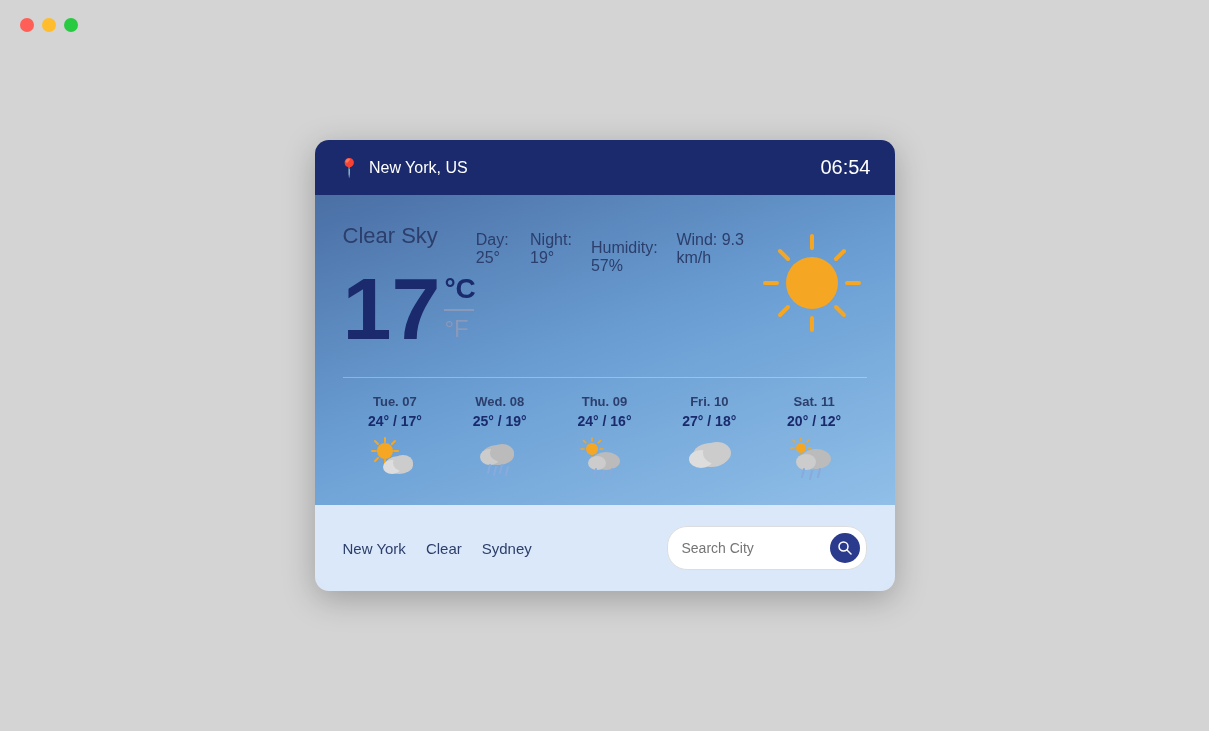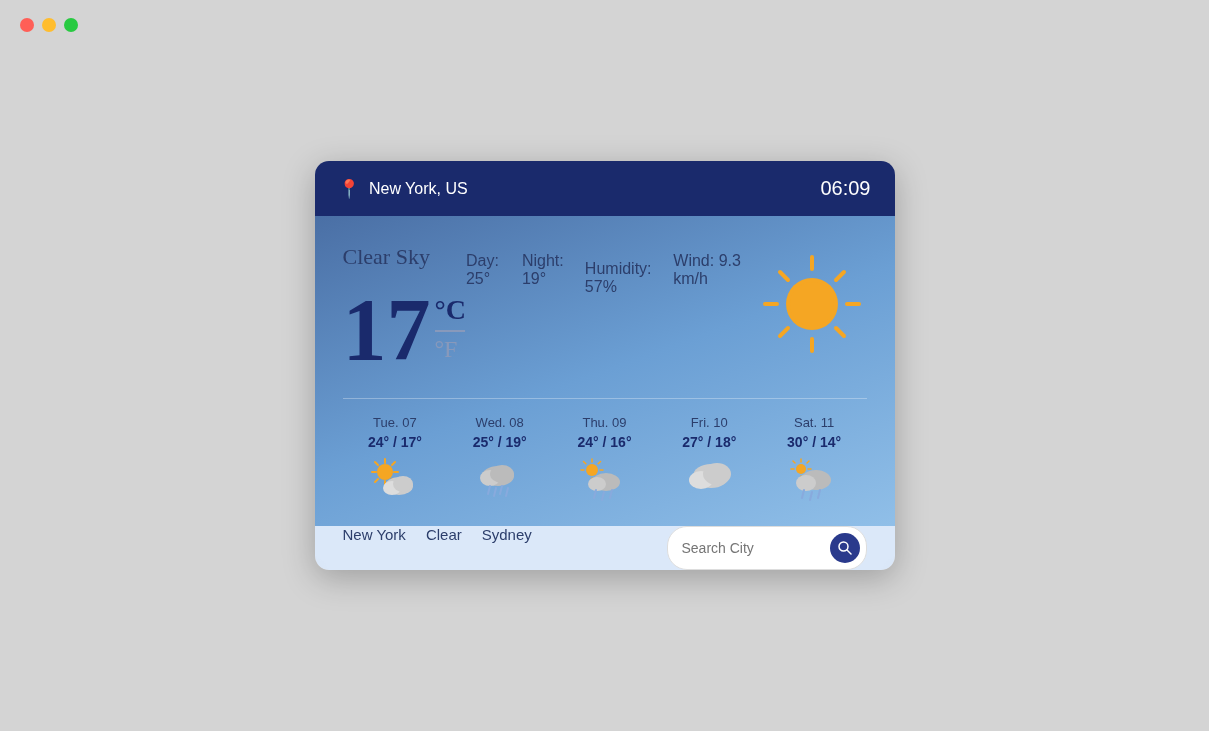--- a/index.html
+++ b/index.html
@@ -78,21 +78,20 @@
       display: flex;
       align-items: flex-start;
       justify-content: space-between;
       margin-bottom: 24px;
     }
 
     .left-weather {
       display: flex;
       flex-direction: column;
       gap: 12px;
-      font-family: Liberation Serif, serif;
     }
 
     .condition-text {
       color: #2c3e6b;
       font-size: 22px;
       font-weight: 500;
       margin-bottom: 4px;
     }
 
     .temperature-block {
@@ -160,34 +159,35 @@
       display: flex;
       flex-direction: column;
       align-items: center;
       gap: 4px;
       flex: 1;
     }
 
     .forecast-day-name {
       color: #2c3e6b;
       font-size: 13px;
-      font-weight: 400;
+      font-weight: 700;
     }
 
     .forecast-temps {
       color: #1a2a6c;
       font-size: 14px;
       font-weight: 600;
     }
 
     
     .card-bottom {
       background: rgba(220, 235, 255, 0.85);
-      padding: 0 28px;
-      display: flex;
+      padding: 21px 28px;
+      display: flex;
+      align-items: center;
       gap: 20px;
       backdrop-filter: blur(4px);
     }
 
     .city-link {
       color: #2c3e6b;
       font-size: 15px;
       font-weight: 500;
       cursor: pointer;
       text-decoration: none;
@@ -243,21 +243,21 @@
   <div class="dot dot-green"></div>
 </div>
 
 <div class="weather-card">
 
   <div class="card-header">
     <div class="location-area">
       <span class="location-pin">📍</span>
       <span class="location-name">New York, US</span>
     </div>
-    <span class="clock">06:09</span>
+    <span class="clock">06:54</span>
   </div>
 
   <div class="card-main">
     <div class="main-weather-row">
 
       <div class="left-weather">
         <div class="condition-text">Clear Sky</div>
         <div class="temperature-block">
           <span class="temp-number">17</span>
           <div class="temp-units">
@@ -376,21 +376,21 @@
           <svg width="48" height="36" viewBox="0 0 48 36">
             <ellipse cx="26" cy="18" rx="18" ry="12" fill="#ccc"></ellipse>
             <ellipse cx="16" cy="22" rx="12" ry="9" fill="#ddd"></ellipse>
             <ellipse cx="32" cy="16" rx="14" ry="11" fill="#ccc"></ellipse>
           </svg>
         </div>
       </div>
 
       <div class="forecast-day">
         <span class="forecast-day-name">Sat. 11</span>
-        <span class="forecast-temps">30° / 14°</span>
+        <span class="forecast-temps">20° / 12°</span>
         <div style="position:relative;width:48px;height:48px;margin-top:4px;">
           <svg width="22" height="22" style="position:absolute;top:0;left:0;" viewBox="0 0 22 22">
             <circle cx="11" cy="11" r="5" fill="#F5A623"></circle>
             <g stroke="#F5A623" stroke-width="1.5" stroke-linecap="round">
               <line x1="11" y1="1" x2="11" y2="4"></line>
               <line x1="11" y1="18" x2="11" y2="21"></line>
               <line x1="1" y1="11" x2="4" y2="11"></line>
               <line x1="18" y1="11" x2="21" y2="11"></line>
               <line x1="3" y1="3" x2="5" y2="5"></line>
               <line x1="17" y1="17" x2="19" y2="19"></line>

